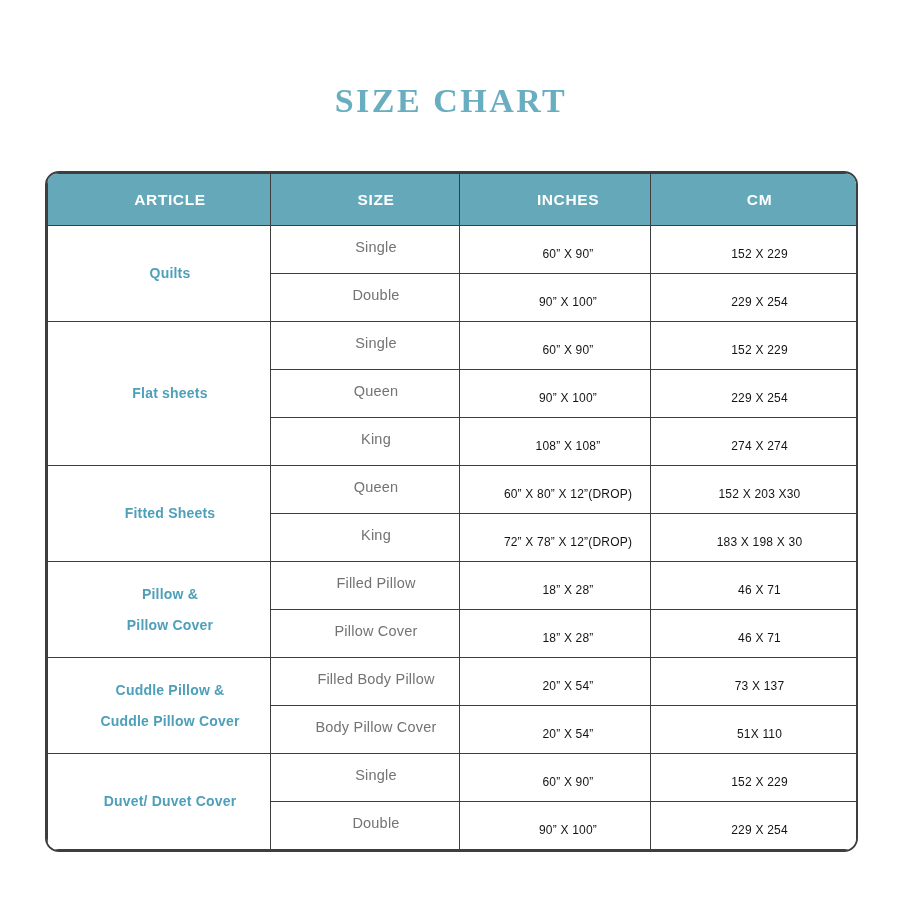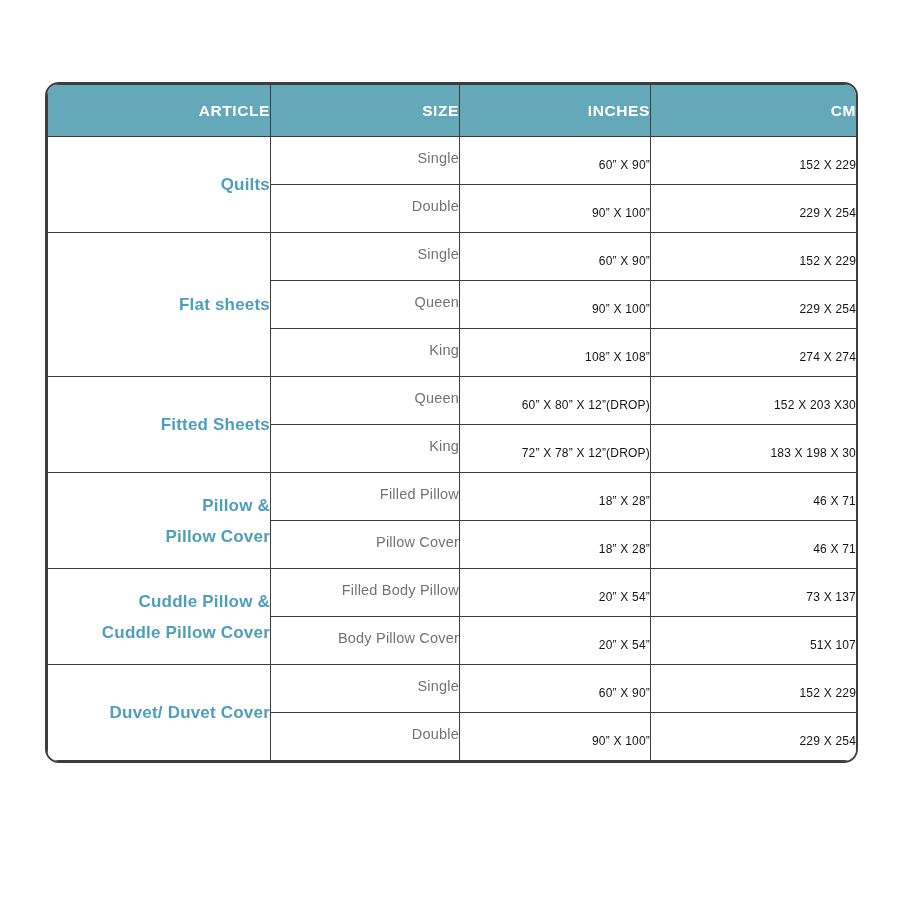--- a/index.html
+++ b/index.html
@@ -37,40 +37,40 @@
     width: 100%;
     border-collapse: collapse;
     table-layout: fixed;
   }
   col.c-article { width: 223px; }
   col.c-size    { width: 189px; }
   col.c-inches  { width: 191px; }
   col.c-cm      { width: 206px; }
   th, td {
     border: 1.5px solid #3e3e3e;
-    text-align: right;
+    text-align: center;
     vertical-align: middle;
   }
   thead th {
     background: #64a8ba;
     color: #ffffff;
     font-size: 15.5px;
     font-weight: bold;
     letter-spacing: 0.6px;
     height: 52px;
   }
   tbody td { height: 48px; background: #ffffff; }
   th.col-article, td.article { padding-left: 22px; }
   th.col-size,    td.size    { padding-left: 22px; }
   th.col-inches,  td.inches  { padding-left: 26px; }
   th.col-cm,      td.cm      { padding-left: 12px; }
   td.article {
     color: #4d9fba;
     font-weight: bold;
-    font-size: 17px;
+    font-size: 14px;
     letter-spacing: 0.2px;
   }
   td.article .article-line { display: block; line-height: 31px; }
   td.size {
     color: #737373;
     font-size: 14.5px;
     letter-spacing: 0.2px;
     padding-bottom: 6px;
   }
   td.inches, td.cm {
@@ -78,20 +78,21 @@
     font-size: 12px;
     letter-spacing: 0.2px;
     padding-top: 9px;
   }
 </style>
 </head>
 <body>
 
 <div class="page">
 
+  <div class="title">SIZE CHART</div>
 
   <div class="table-wrap">
     <table>
       <colgroup>
         <col class="c-article">
           <col class="c-size">
           <col class="c-inches">
           <col class="c-cm">
       </colgroup>
       <thead>
@@ -171,21 +172,21 @@
             <span class="article-line">Cuddle Pillow &amp;</span>
             <span class="article-line">Cuddle Pillow Cover</span>
           </td>
           <td class="size">Filled Body Pillow</td>
           <td class="inches">20” X 54”</td>
           <td class="cm">73 X 137</td>
         </tr>
         <tr>
           <td class="size">Body Pillow Cover</td>
           <td class="inches">20” X 54”</td>
-          <td class="cm">51X 107</td>
+          <td class="cm">51X 110</td>
         </tr>
 
         <tr>
           <td class="article" rowspan="2">
             <span class="article-line">Duvet/ Duvet Cover</span>
           </td>
           <td class="size">Single</td>
           <td class="inches">60” X 90”</td>
           <td class="cm">152 X 229</td>
         </tr>

